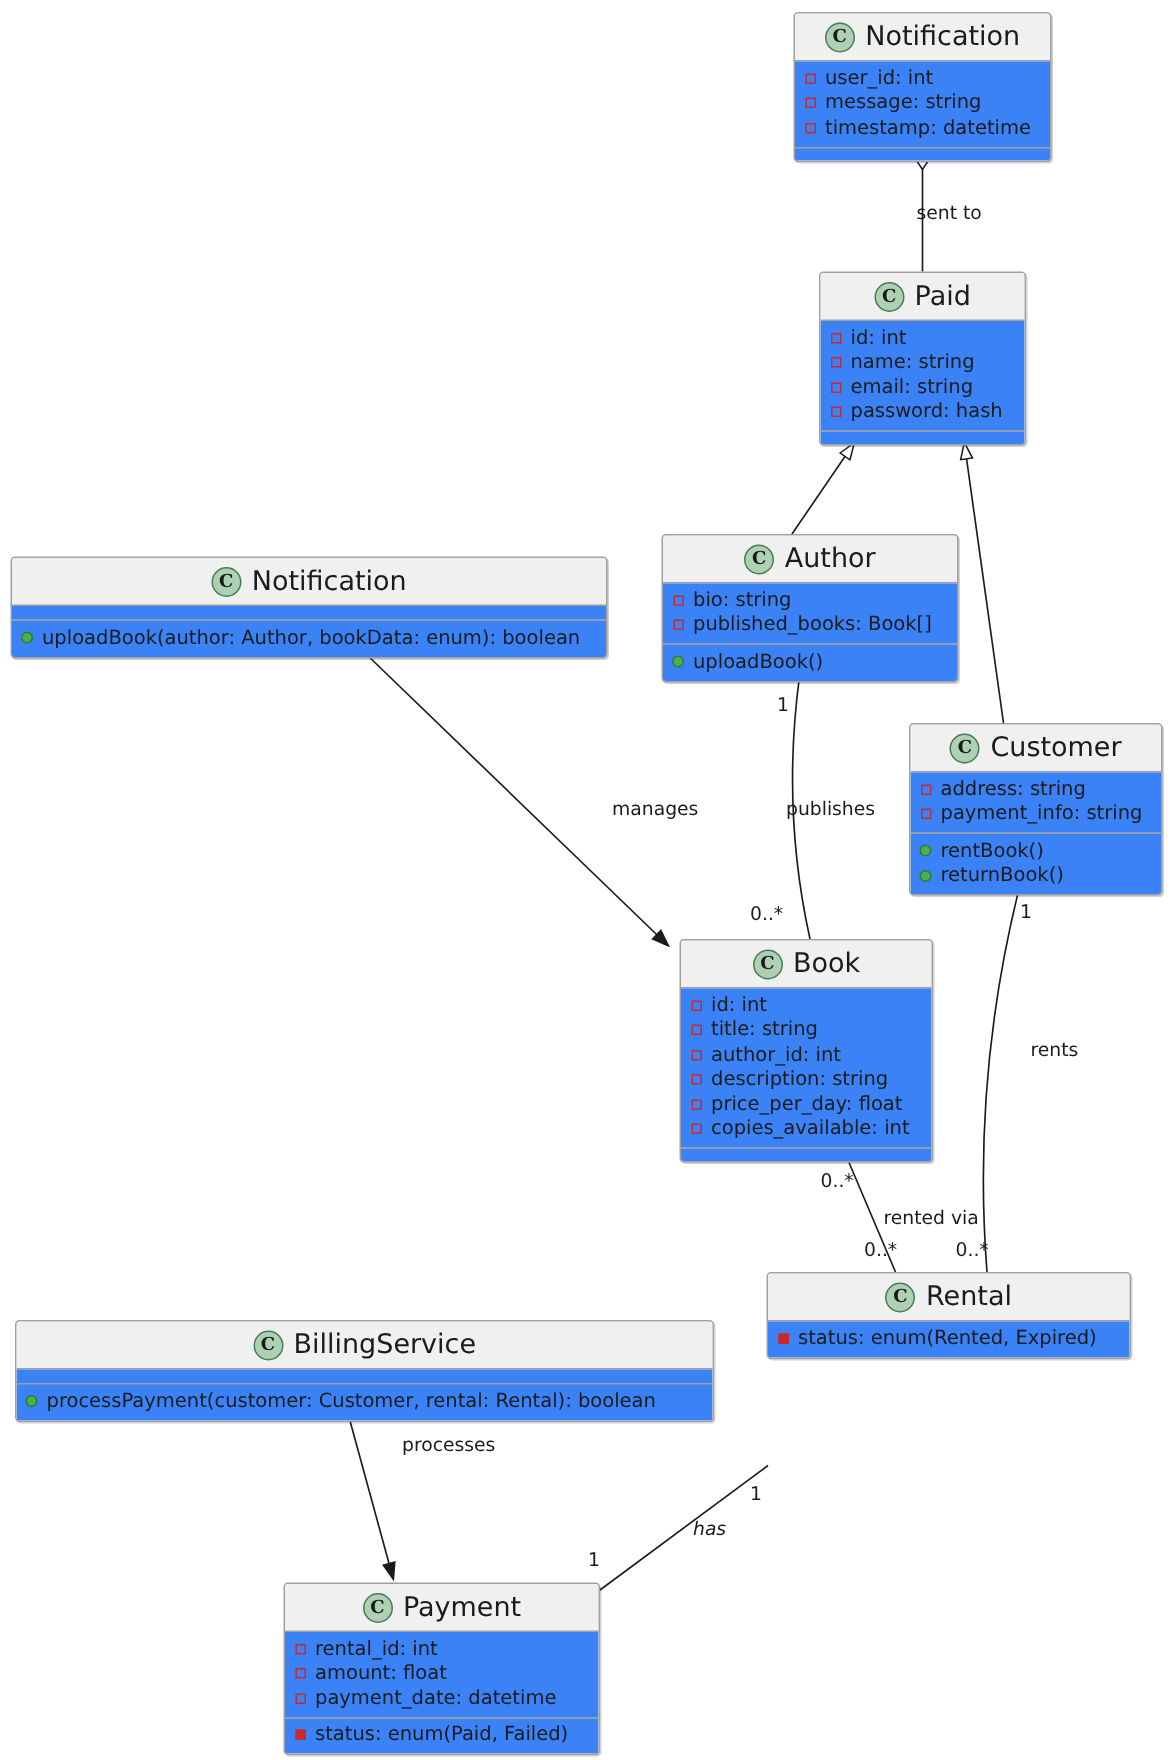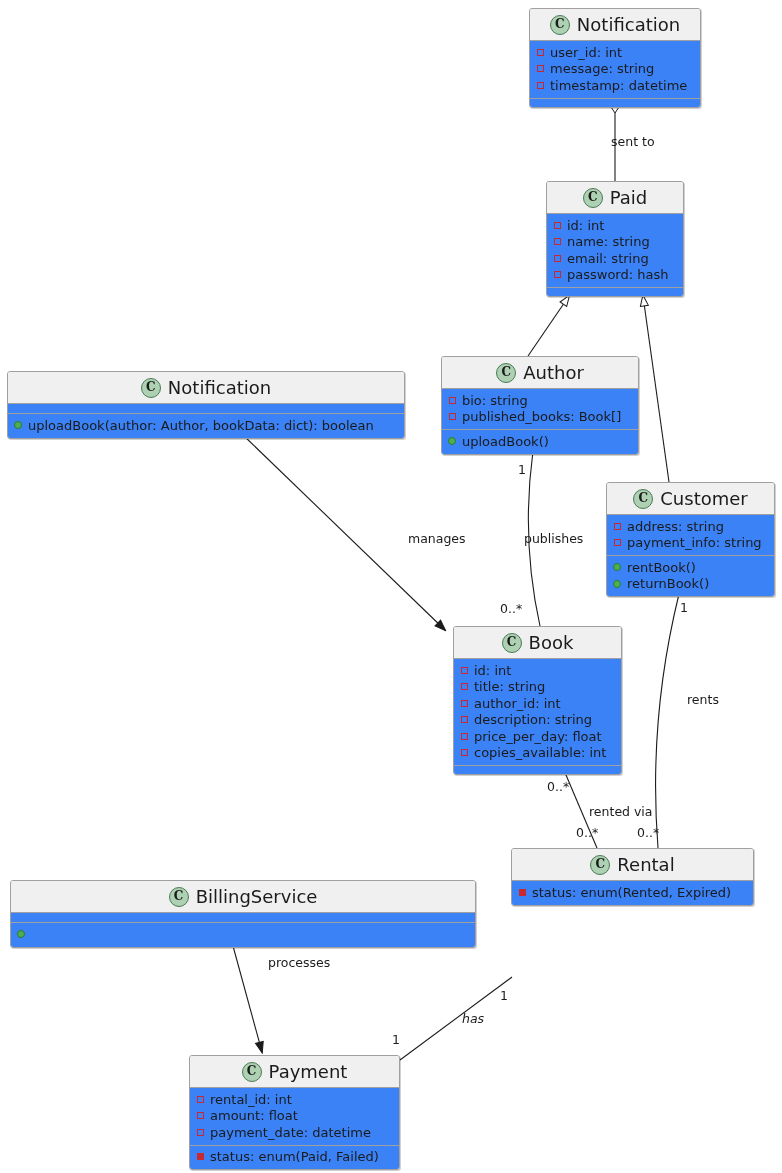--- a/index.html
+++ b/index.html
@@ -236,21 +236,21 @@
       </div>
       <div class="uml-class" style="left: 7px; top: 371px; width: 398px;">
         <div class="uml-header">
           <span class="class-icon">C</span>
           <span class="class-title">Notification</span>
         </div>
         <div class="uml-section empty"></div>
         <div class="uml-section">
           <div class="member">
             <span class="m-method"></span>
-            <span>uploadBook(author: Author, bookData: dict): boolean</span>
+            <span>uploadBook(author: Author, bookData: enum): boolean</span>
           </div>
         </div>
       </div>
       <div class="uml-class" style="left: 441px; top: 356px; width: 198px;">
         <div class="uml-header">
           <span class="class-icon">C</span>
           <span class="class-title">Author</span>
         </div>
         <div class="uml-section">
           <div class="member">
@@ -330,20 +330,21 @@
       </div>
       <div class="uml-class" style="left: 10px; top: 880px; width: 466px;">
         <div class="uml-header">
           <span class="class-icon">C</span>
           <span class="class-title">BillingService</span>
         </div>
         <div class="uml-section empty"></div>
         <div class="uml-section">
           <div class="member">
             <span class="m-method"></span>
+            <span>processPayment(customer: Customer, rental: Rental): boolean</span>
           </div>
         </div>
       </div>
       <div class="uml-class" style="left: 511px; top: 848px; width: 243px;">
         <div class="uml-header">
           <span class="class-icon">C</span>
           <span class="class-title">Rental</span>
         </div>
         <div class="uml-section">
           <div class="member">

